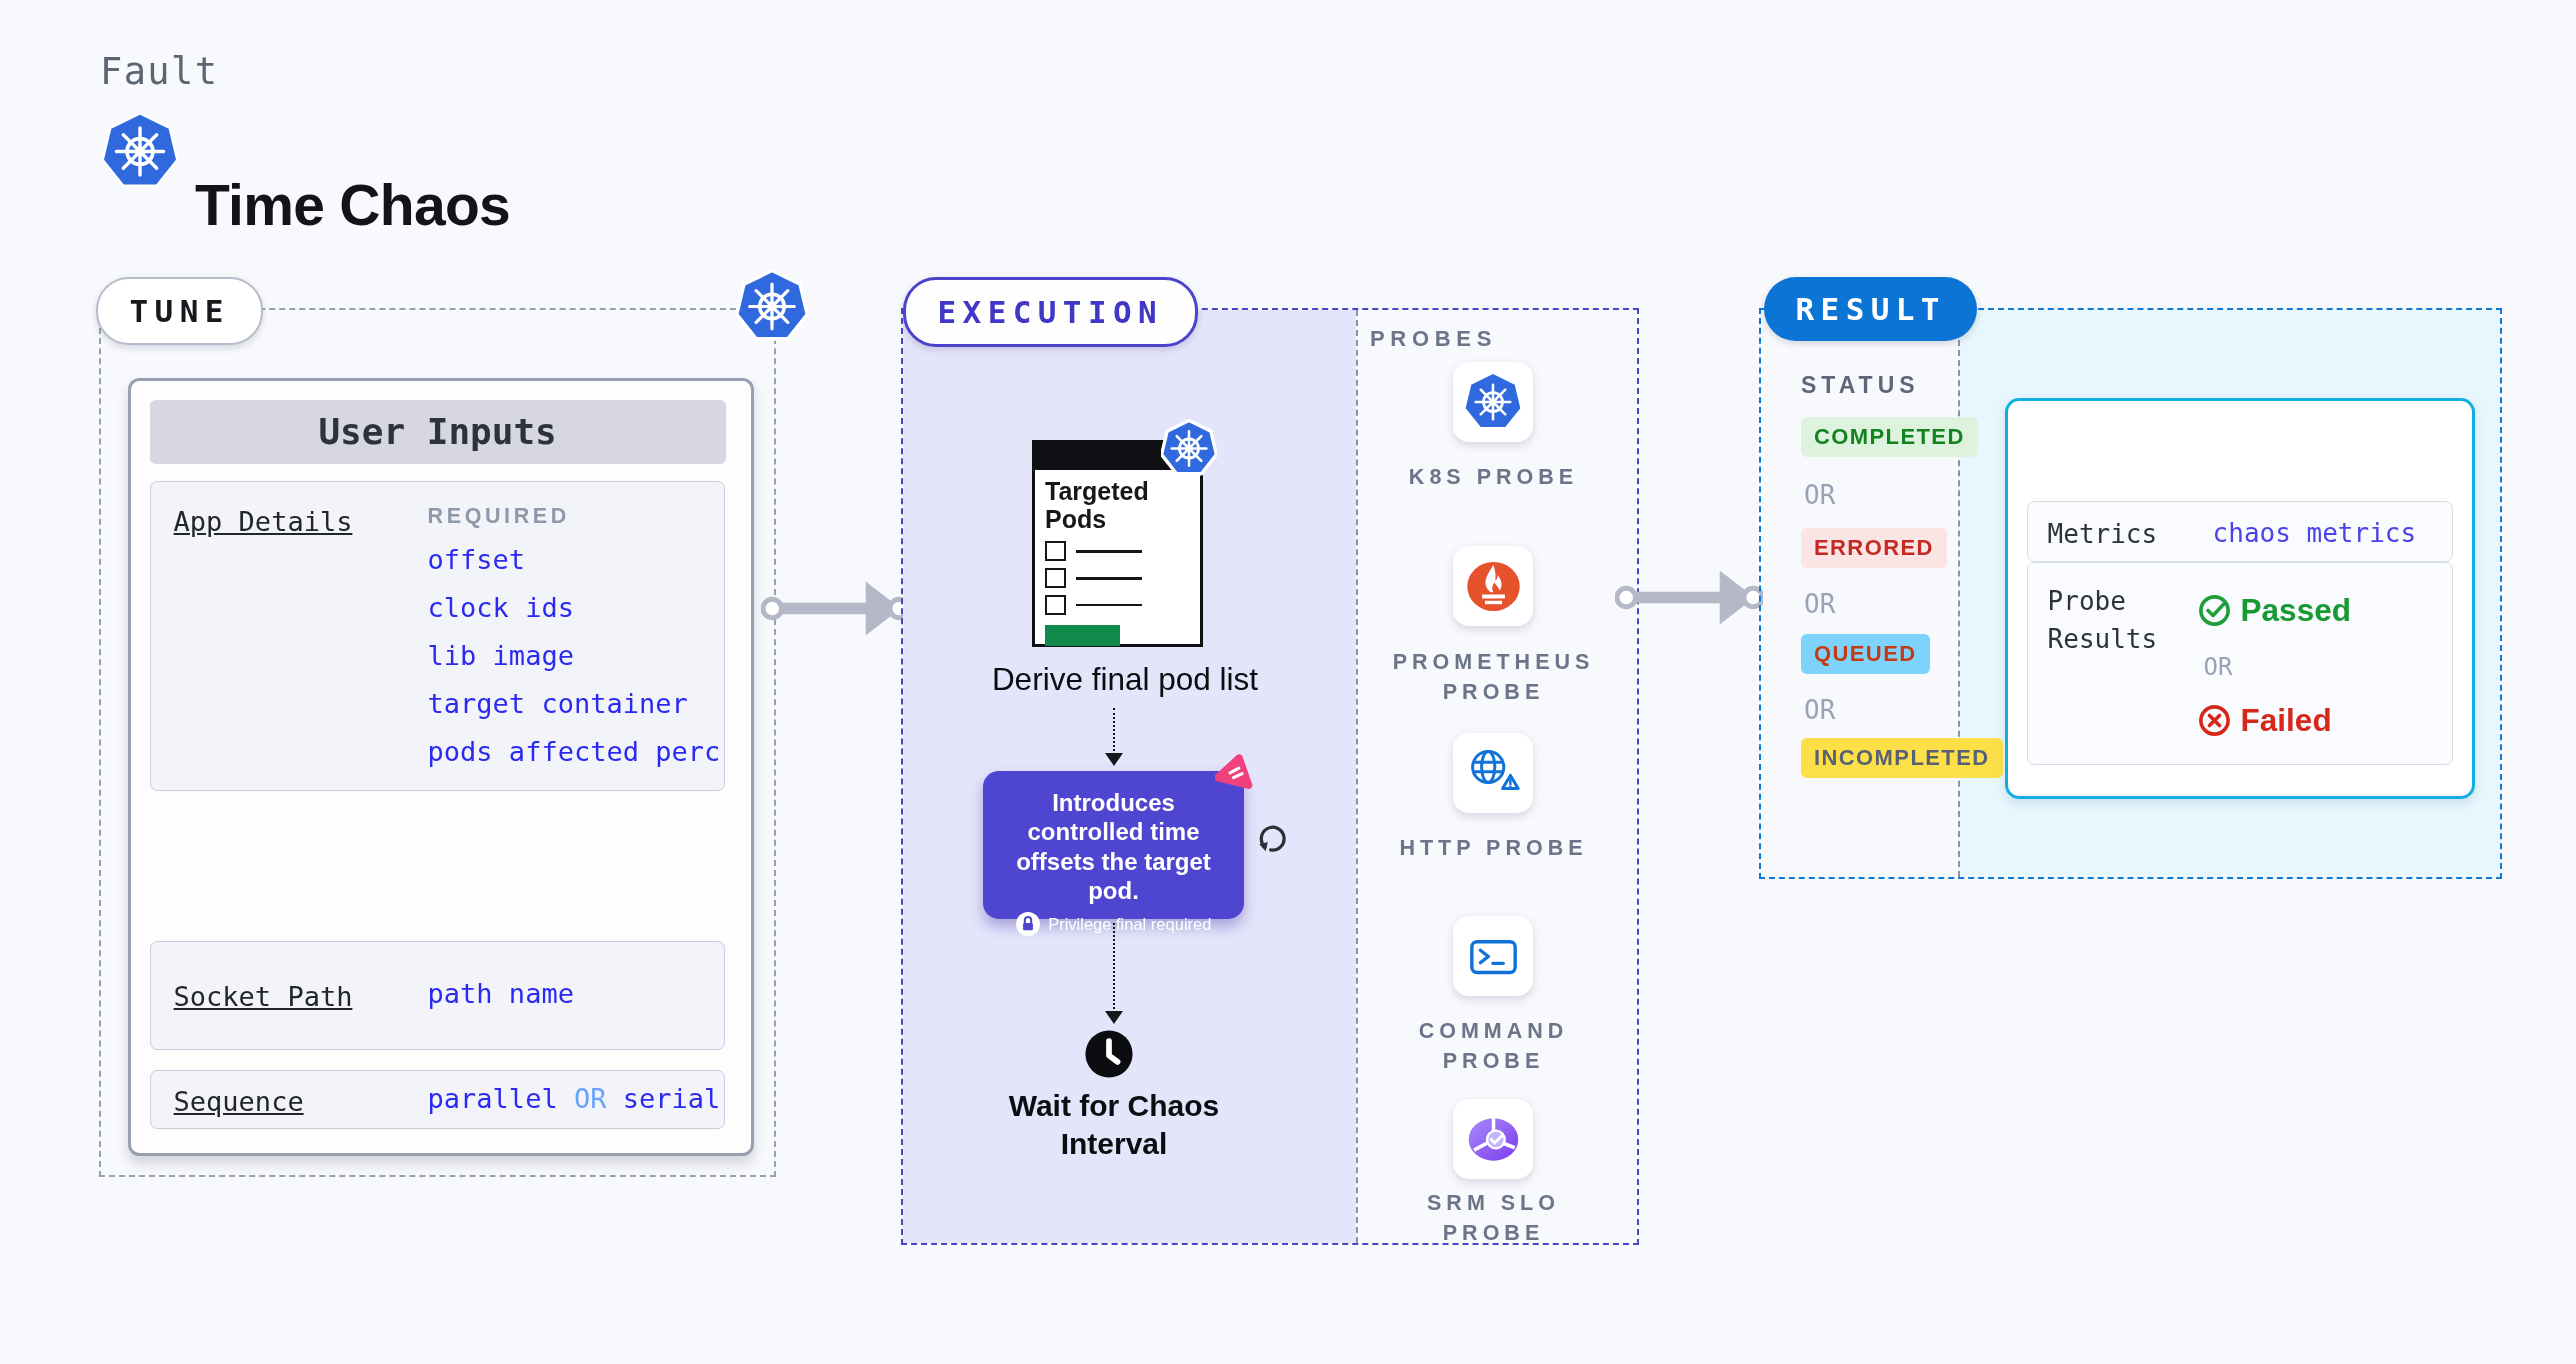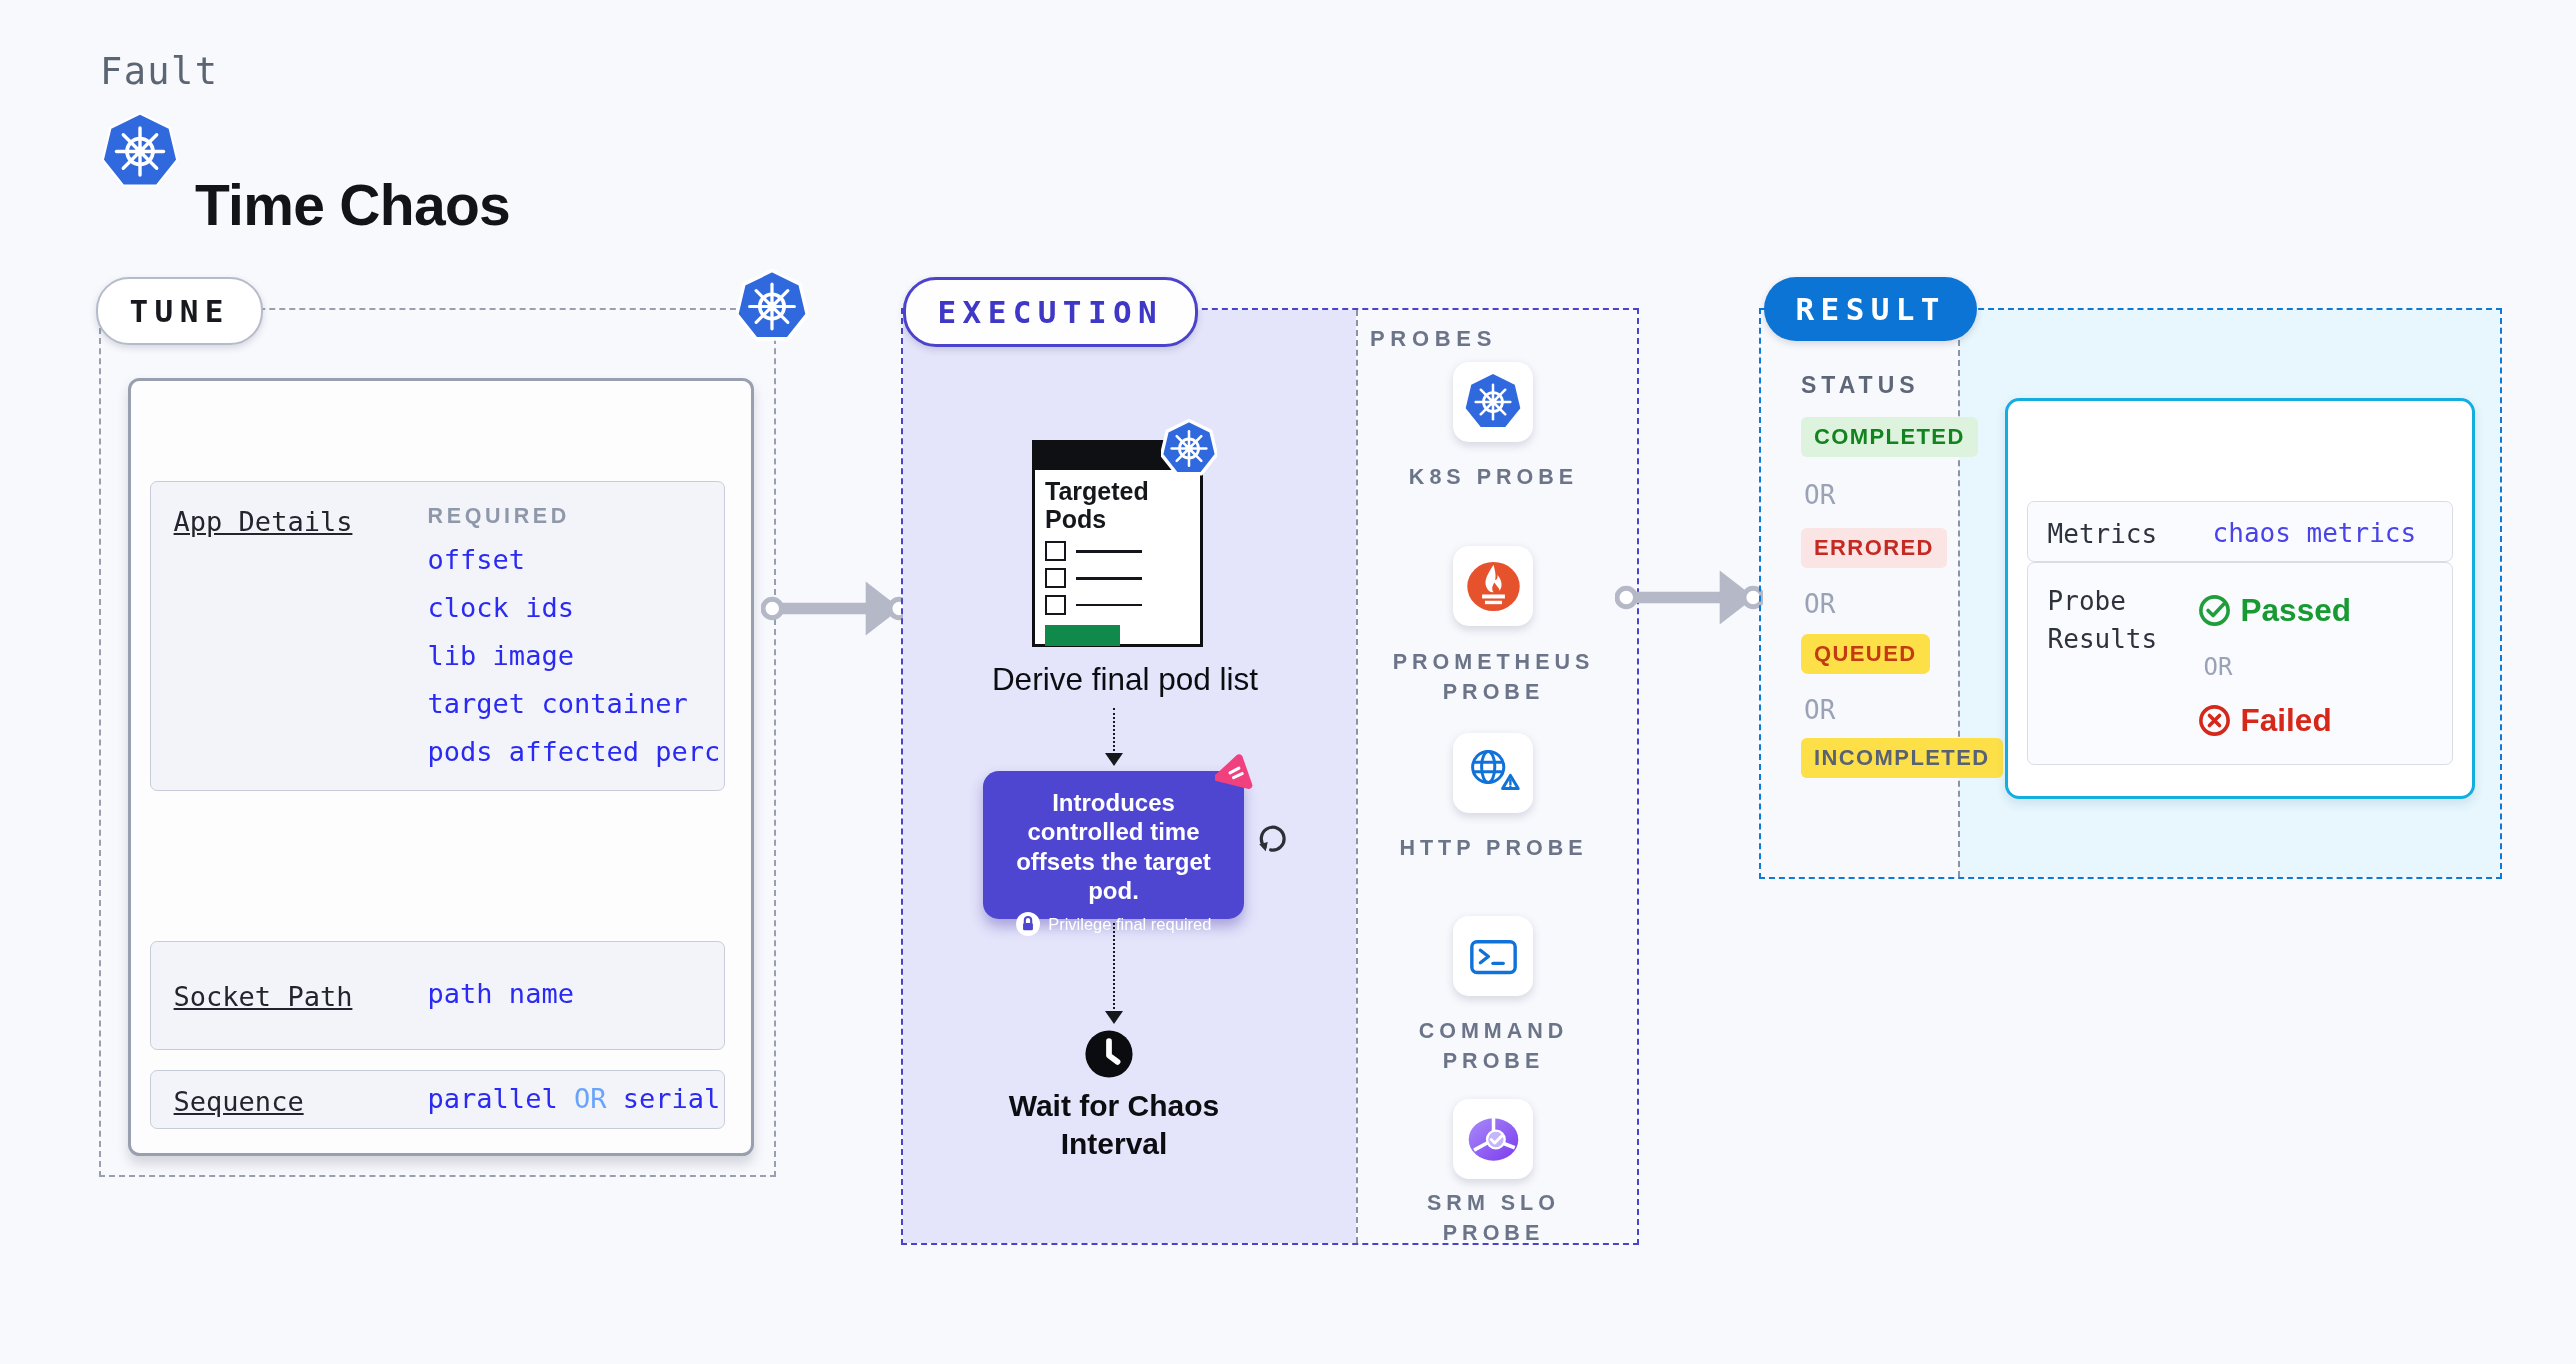--- a/index.html
+++ b/index.html
@@ -87,21 +87,21 @@
   .pc1{top:236px;} .pl1{top:337px;}
   .pc2{top:423px;} .pl2{top:523px;}
   .pc3{top:606px;} .pl3{top:706px;}
   .pc4{top:789px;} .pl4{top:878px;}
 
   
   .status-title{left:40px;top:62px;font-size:23px;font-weight:700;letter-spacing:5px;color:#5e6778;}
   .status-badge{padding:7.2px 13px;border-radius:5.7px;font-size:22px;font-weight:700;letter-spacing:1.4px;white-space:nowrap;}
   .b-completed{left:40px;top:107px;background:#def3de;color:#13831f;}
   .b-errored{left:40px;top:218px;background:#fbe4e4;color:#c42a21;}
-  .b-queued{left:40px;top:324px;background:#fde047;color:#c43a11;border-radius:7px;}
+  .b-queued{left:40px;top:324px;background:#7dd3fc;color:#c43a11;}
   .b-incompleted{left:40px;top:428px;background:#fde047;color:#596274;}
   .or{font-size:26px;color:#9aa2b5;}
   .or1{left:43px;top:170px;} .or2{left:43px;top:279px;} .or3{left:43px;top:385px;}
 
   .output-card{left:244px;top:88px;width:464px;height:395px;background:#fff;border:3.6px solid #13ade0;
                border-radius:14.3px;box-shadow:0 4.3px 10px rgba(40,120,160,.15);}
   .out-head{left:18.6px;top:18.6px;width:427px;height:63px;background:#d5d7e1;border-radius:5.7px;
             display:flex;align-items:center;justify-content:center;font-size:34px;font-weight:700;color:#575f6e;}
   .out-row{left:18.6px;width:424px;background:#fafbfe;border:1.4px solid #d8dce6;border-radius:7.2px;}
   .out-metrics{top:100px;height:59px;}
@@ -149,20 +149,21 @@
       <line x1="50" y1="52" x2="28" y2="30"></line>
         <line x1="50" y1="52" x2="72" y2="30"></line>
       <line x1="50" y1="52" x2="28" y2="74"></line>
         <line x1="50" y1="52" x2="72" y2="74"></line>
     </g>
     <circle cx="50" cy="52" r="17" fill="none" stroke="#fff" stroke-width="5"></circle>
     <circle cx="50" cy="52" r="6.5" fill="#fff"></circle>
   </svg>
 
   <div class="abs ui-card">
+    <div class="abs ui-head mono">User Inputs</div>
 
     <div class="abs ui-row row-app">
       <div class="abs row-label mono" style="top:18.6px;">App Details</div>
       <div class="abs req-tag">REQUIRED</div>
       <div class="abs val mono" style="top:62px;">offset</div>
       <div class="abs val mono" style="top:110px;">clock ids</div>
       <div class="abs val mono" style="top:158px;">lib image</div>
       <div class="abs val mono" style="top:206px;">target container</div>
       <div class="abs val mono" style="top:254px;">pods affected perc</div>
     </div>

